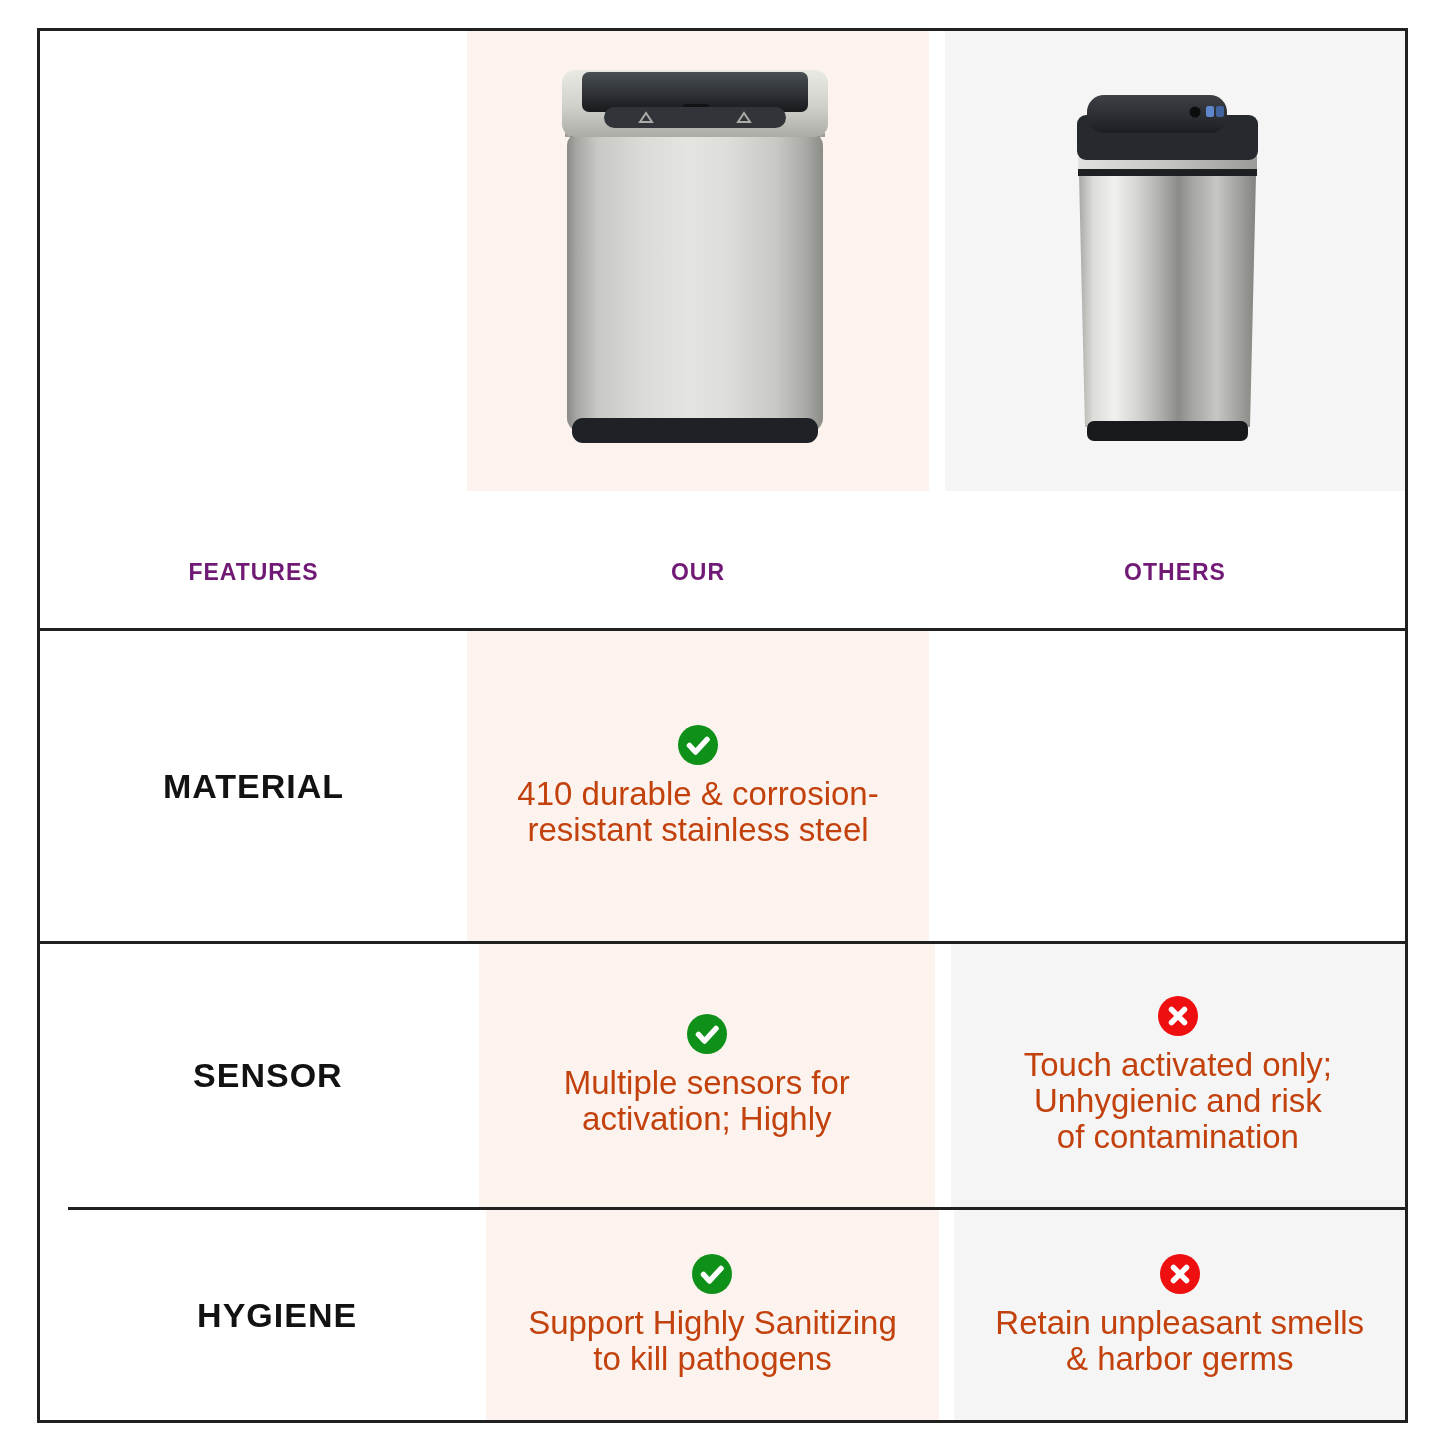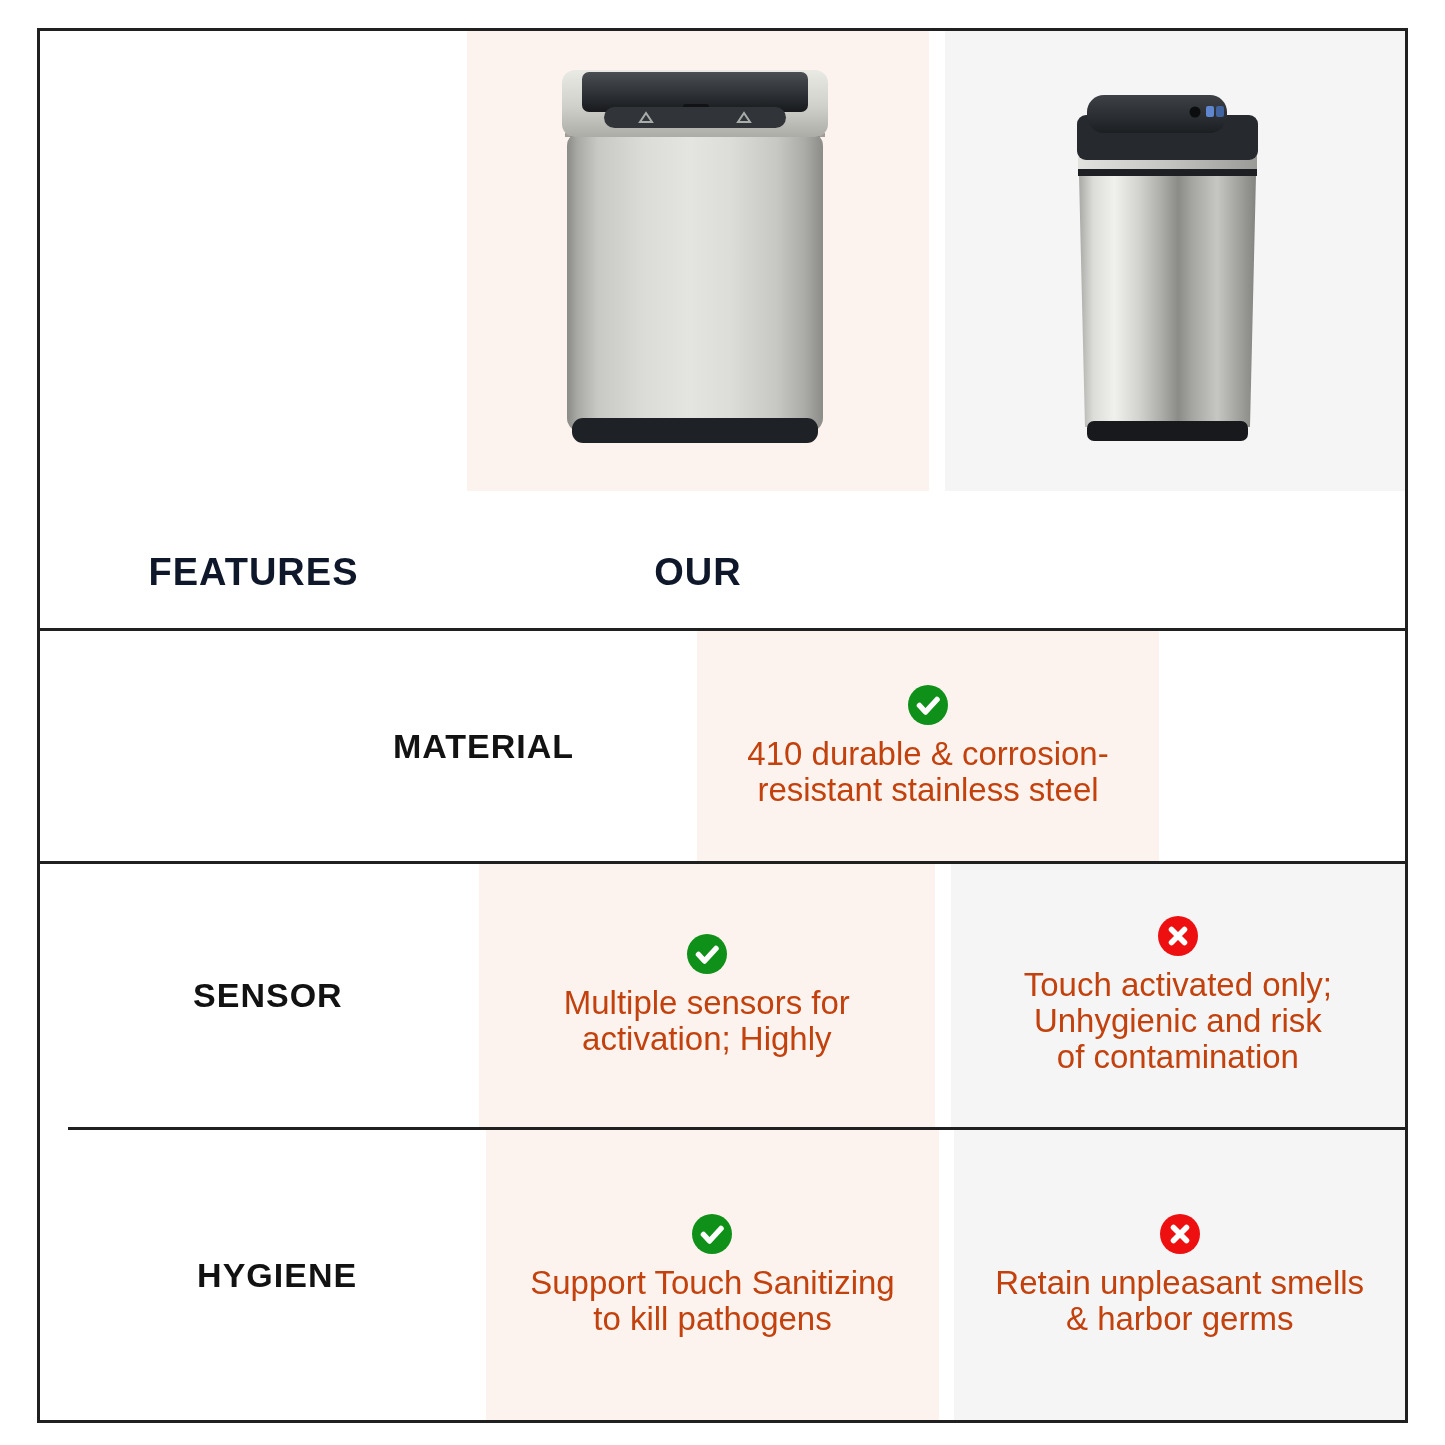--- a/index.html
+++ b/index.html
@@ -17,27 +17,27 @@
   .bg-our    { position:absolute; left:427px; top:0; width:462px; height:460px; background:#fdf3ee; }
   .bg-others { position:absolute; left:905px; top:0; width:460px; height:460px; background:#f5f5f5; }
   .can-our    { position:absolute; left:522px; top:39px; }
   .can-others { position:absolute; left:1035px; top:64px; }
   .label-band {
     position:absolute; left:0; top:460px; width:100%; height:137px;
     display:flex; box-sizing:border-box; padding-top:26px;
   }
   .hcell {
     display:flex; align-items:center; justify-content:center;
-    font-weight:bold; font-size:38px; letter-spacing:1px; color:#0f172a;
+    font-weight:bold; font-size:23px; letter-spacing:1px; color:#701a75;
   }
   
   .w-feat { width:427px; } .w-our { width:462px; } .w-gut { width:16px; } .w-oth { width:460px; }
   
   .trow { display:flex; border-top:3px solid #202020; box-sizing:border-box; flex:0 0 auto; }
-  .trow-material { height:233px;justify-content:center; }
+  .trow-material { height:313px; }
   .trow-sensor   { height:266px;padding-left:17px; }
   .trow-hygiene  { flex:1 1 auto;margin-left:28px; }
   .cell {
     display:flex; flex-direction:column; align-items:center; justify-content:center;
     text-align:center; box-sizing:border-box;
   }
   .cell-our    { background:#fdf3ee; }
   .cell-others { background:#f5f5f5; }
   .gutter { background:#ffffff; }
   .feature-label { font-weight:bold; font-size:34px; letter-spacing:1px; color:#121212; }
@@ -124,20 +124,21 @@
           <circle cx="120" cy="17" r="5.5" fill="#0b0d0f"></circle>
           <rect x="131" y="11" width="8" height="11" rx="2" fill="#5e87cf"></rect>
           <rect x="141" y="11" width="8" height="11" rx="2" fill="#41639f"></rect>
         </svg>
       </div>
 
       <div class="label-band">
         <div class="hcell w-feat">FEATURES</div>
         <div class="hcell w-our">OUR</div>
         <div class="w-gut"></div>
+        <div class="hcell w-oth">OTHERS</div>
       </div>
     </div>
 
     <div class="trow trow-material">
       <div class="cell w-feat">
         <div class="feature-label">MATERIAL</div>
       </div>
       <div class="cell w-our cell-our">
         <div class="badge">
           <svg width="40" height="40" viewBox="0 0 40 40">
@@ -183,21 +184,21 @@
       <div class="cell w-feat">
         <div class="feature-label">HYGIENE</div>
       </div>
       <div class="cell w-our cell-our">
         <div class="badge">
           <svg width="40" height="40" viewBox="0 0 40 40">
             <circle cx="20" cy="20" r="20" fill="#0f9018"></circle>
             <path d="M11.5 20.5 L17.5 27 L29 14.5" fill="none" stroke="#ffffff" stroke-width="5.5" stroke-linecap="round" stroke-linejoin="round"></path>
           </svg>
         </div>
-        <div class="line">Support Touch Sanitizing</div>
+        <div class="line">Support Highly Sanitizing</div>
         <div class="line">to kill pathogens</div>
       </div>
       <div class="w-gut gutter"></div>
       <div class="cell w-oth cell-others">
         <div class="badge">
           <svg width="40" height="40" viewBox="0 0 40 40">
             <circle cx="20" cy="20" r="20" fill="#ee1010"></circle>
             <path d="M13.5 13.5 L26.5 26.5 M26.5 13.5 L13.5 26.5" fill="none" stroke="#ffffff" stroke-width="5.5" stroke-linecap="round"></path>
           </svg>
         </div>

